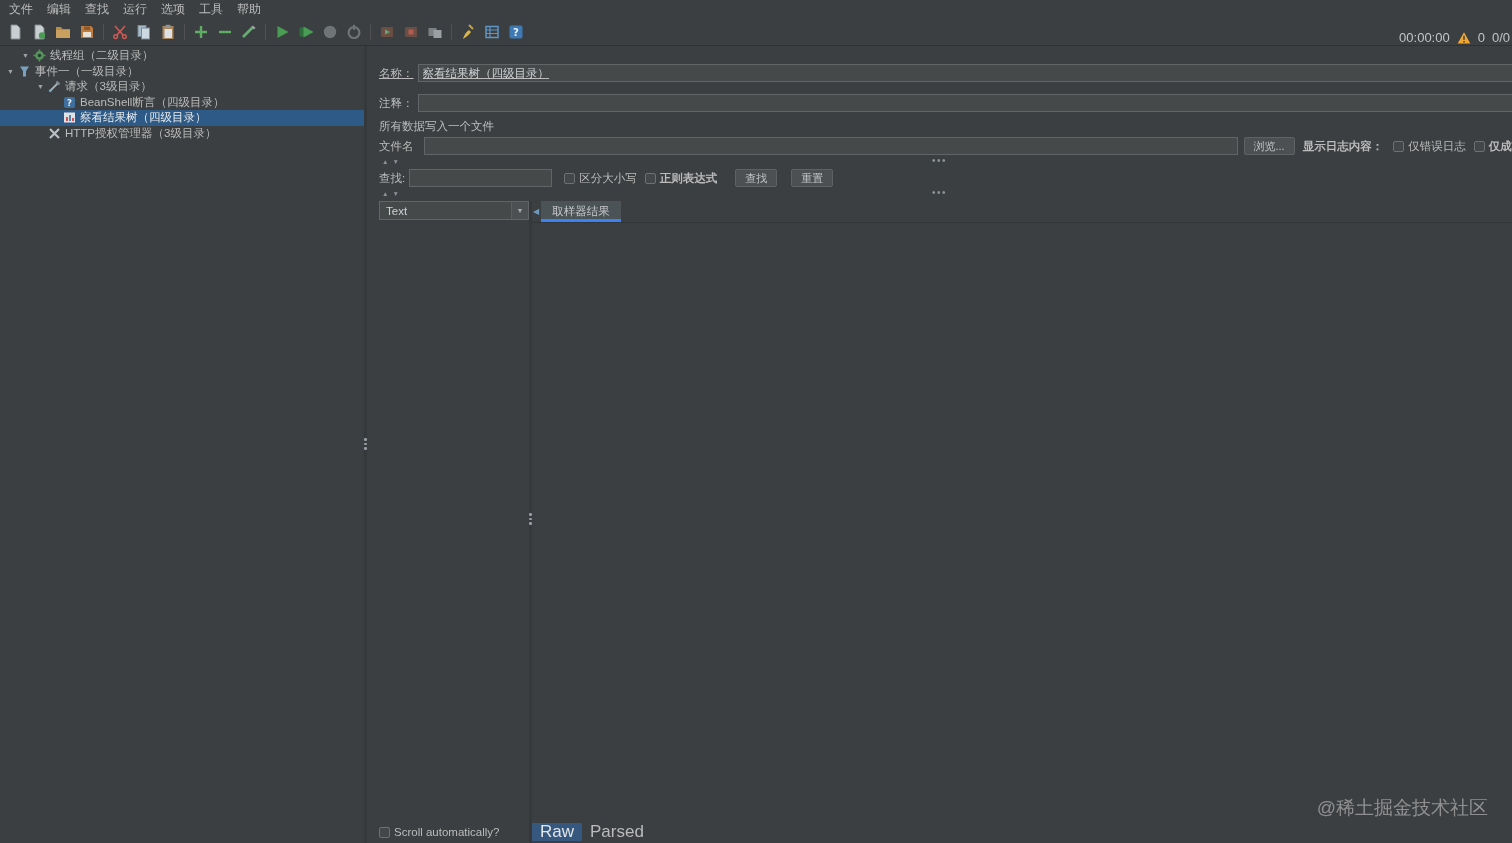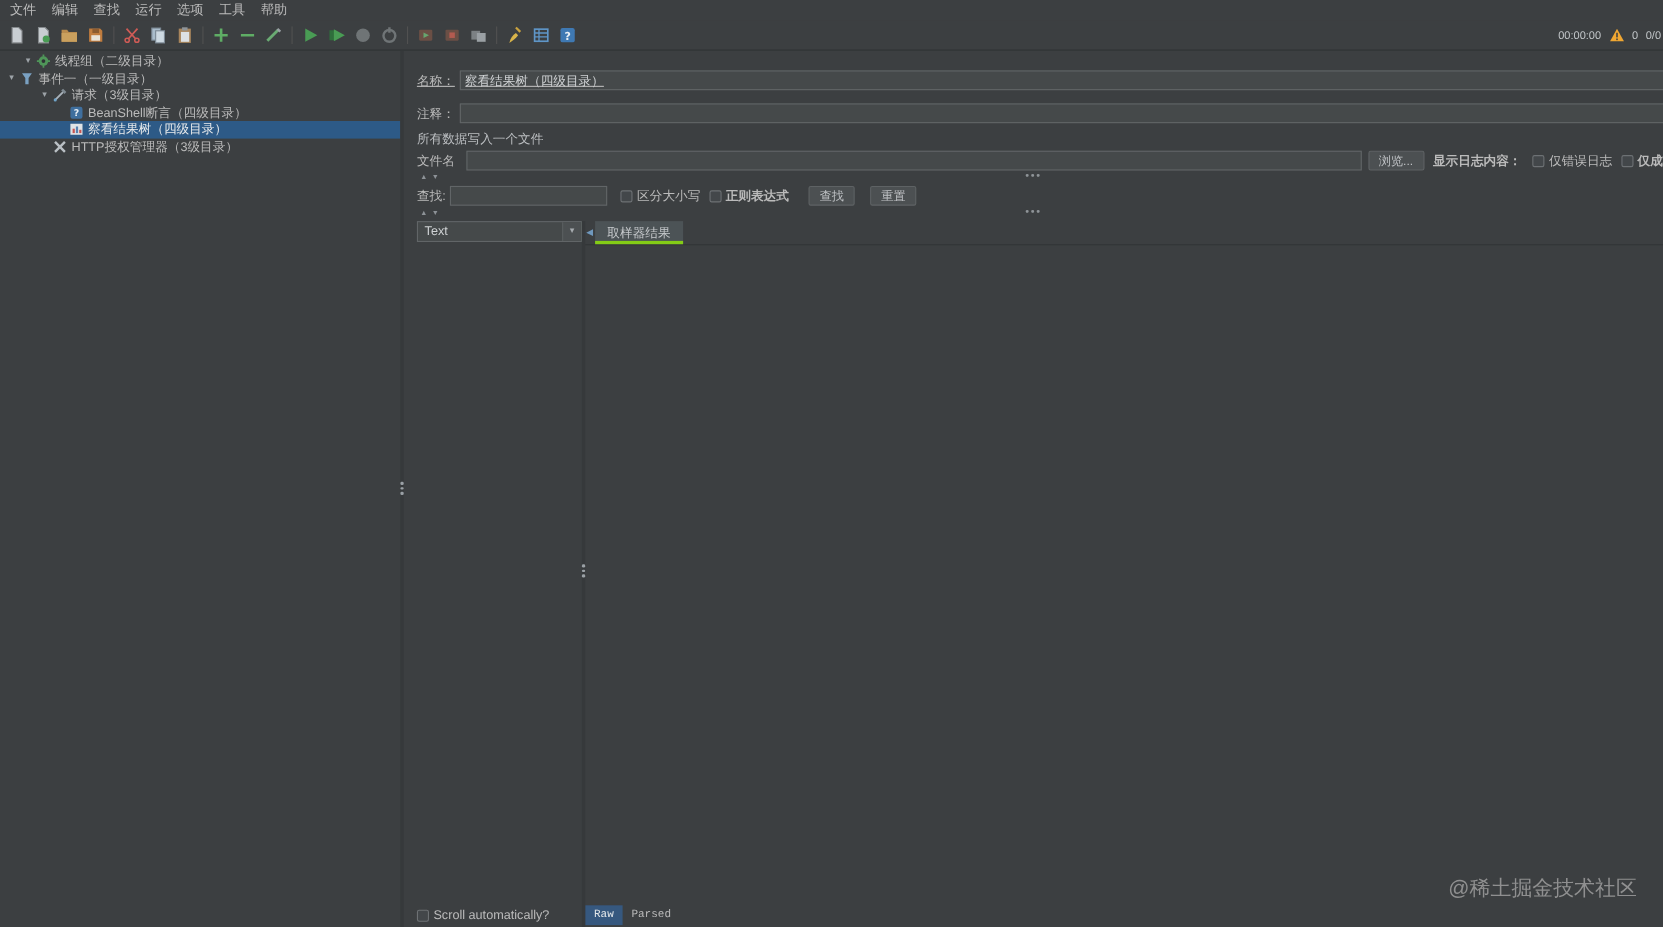--- a/index.html
+++ b/index.html
@@ -14,21 +14,21 @@
 
   
   .menubar { flex:0 0 17px; display:flex; align-items:center; padding-left:2px; background:#3c3f41; }
   .menu-item { padding:1px 7px; font-size:12px; cursor:default; white-space:nowrap; }
 
   
   .toolbar { flex:0 0 27px; display:flex; align-items:center; padding:0 3px; position:relative; border-bottom:1px solid #2f3234; }
   .tbtn { width:22px; height:22px; display:flex; align-items:center; justify-content:center; margin:0 1px; border-radius:3px; }
   .tbtn svg { width:18px; height:18px; display:block; }
   .tsep { width:1px; height:16px; background:#515151; margin:0 4px; flex:0 0 1px; }
-  .toolbar-right { position:absolute; right:2px; top:0; height:26px; display:flex; align-items:center; gap:7px; font-size:10px; color:#c2c6c9; }
+  .toolbar-right { position:absolute; right:2px; top:0; height:26px; display:flex; align-items:flex-end; gap:7px; font-size:13px; color:#c2c6c9; }
   .warn-icon svg { width:14px; height:14px; display:block; }
 
   
   .content { flex:1; display:flex; min-height:0; }
 
   
   .tree-panel { flex:0 0 364px; width:364px; overflow:hidden; padding-top:2px; }
   .tree-row { height:15.5px; display:flex; align-items:center; font-size:11.5px; white-space:nowrap; cursor:default; }
   .tree-row.selected { background:#2d5a87; color:#e9ebec; }
   .tree-indent { flex:0 0 auto; }
@@ -90,24 +90,24 @@
   .combo-arrow { margin-left:auto; width:17px; height:100%; display:flex; align-items:center; justify-content:center; font-size:7px; color:#a6abaf; background:#4c5052; border-left:1px solid #5a5e60; }
   .left-tree-area { flex:1; }
   .scroll-row { flex:0 0 22px; display:flex; align-items:center; font-size:11px; }
 
   .viewer-divider { flex:0 0 3px; width:3px; background:#36393b; position:relative; cursor:col-resize; }
 
   .viewer-right { flex:1; display:flex; flex-direction:column; min-width:0; }
   .tabbar { flex:0 0 22px; display:flex; align-items:stretch; border-bottom:1px solid #323537; position:relative; }
   .tab-scroll { align-self:center; font-size:8px; color:#6f98bd; padding:0 2px 0 1px; line-height:1; }
   .tab { padding:3px 11px 0 11px; font-size:11.5px; display:flex; align-items:center; color:#c6c9cc; cursor:default; }
-  .tab.selected { background:#4c5356; border-bottom:3px solid #84cc16; }
+  .tab.selected { background:#4c5356; border-bottom:3px solid #3b82f6; }
   .result-area { flex:1; }
   .bottom-tabbar { flex:0 0 22px; display:flex; align-items:center; }
-  .bottom-tab { padding:3px 8px; font-size:10px; height:18px; display:flex; align-items:center; cursor:default;font-family:Liberation Mono, monospace; }
+  .bottom-tab { padding:3px 8px; font-size:17px; height:18px; display:flex; align-items:center; cursor:default; }
   .bottom-tab.selected { background:#36587f; color:#e2e6e9; }
 
   
   .watermark { position:absolute; right:24px; bottom:22px; font-size:19px; color:#9b9b9b; opacity:.88; pointer-events:none; }
 </style>
 </head>
 <body>
 
 <div class="app">
 

